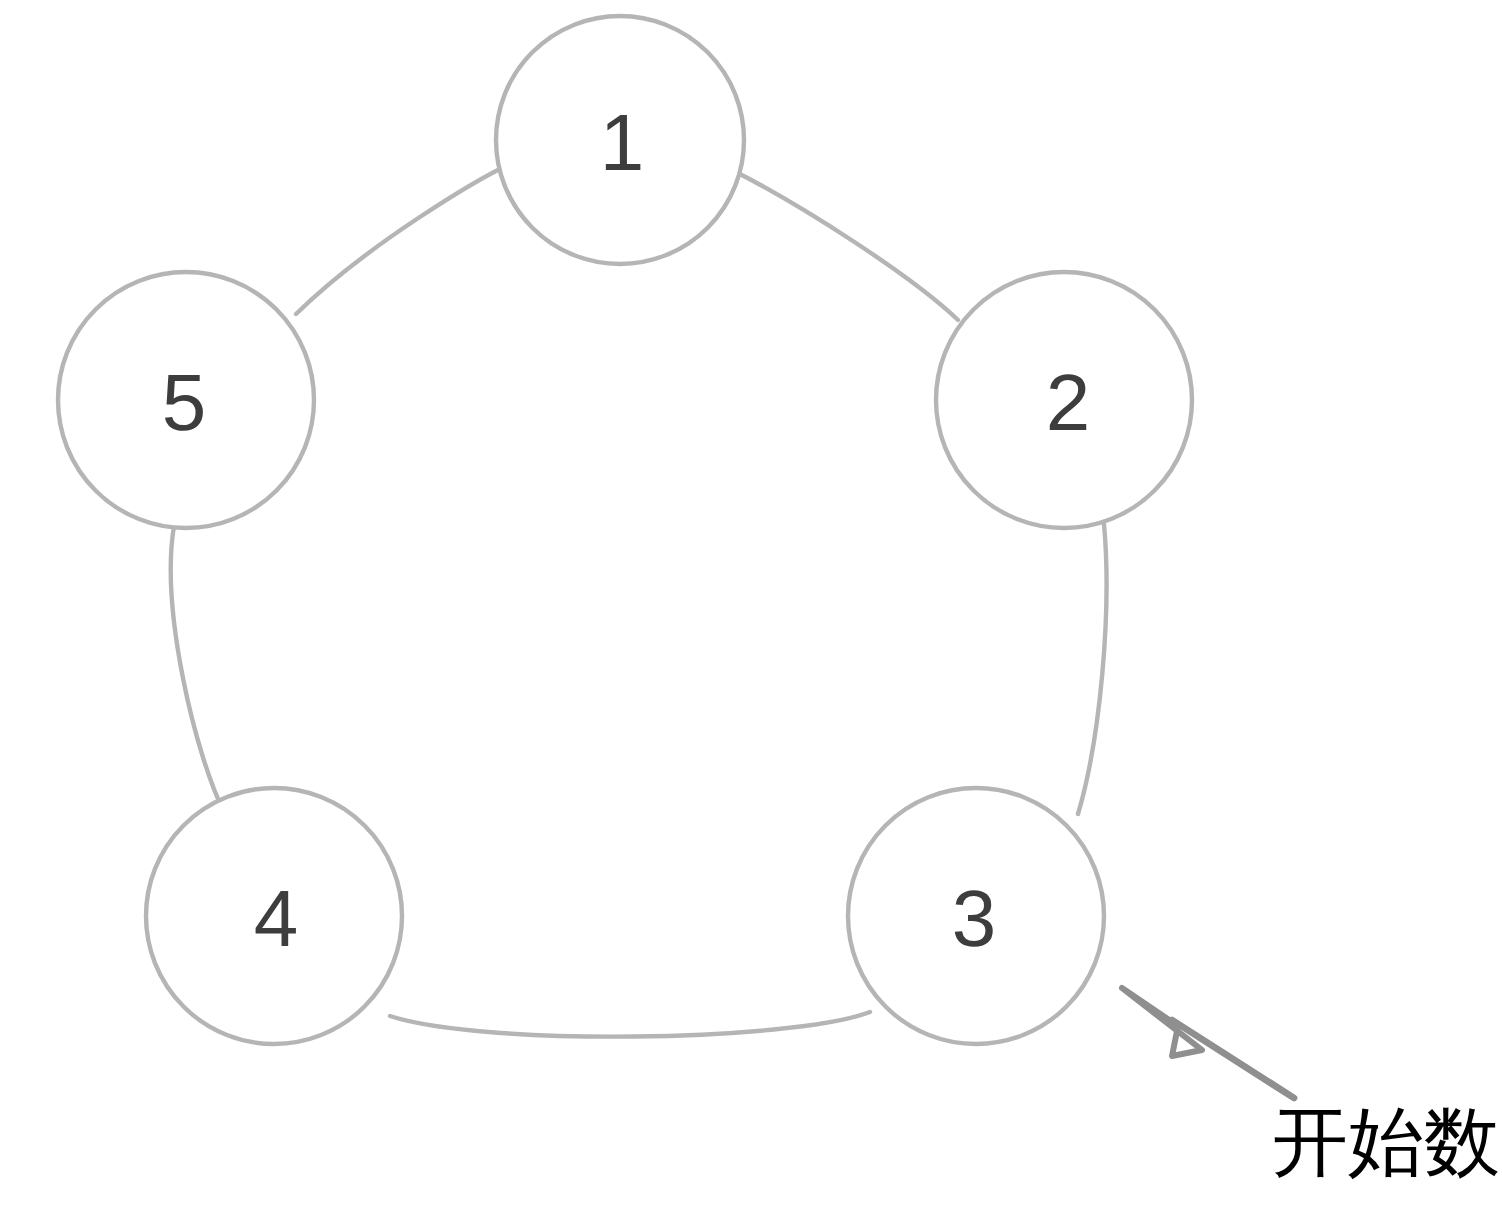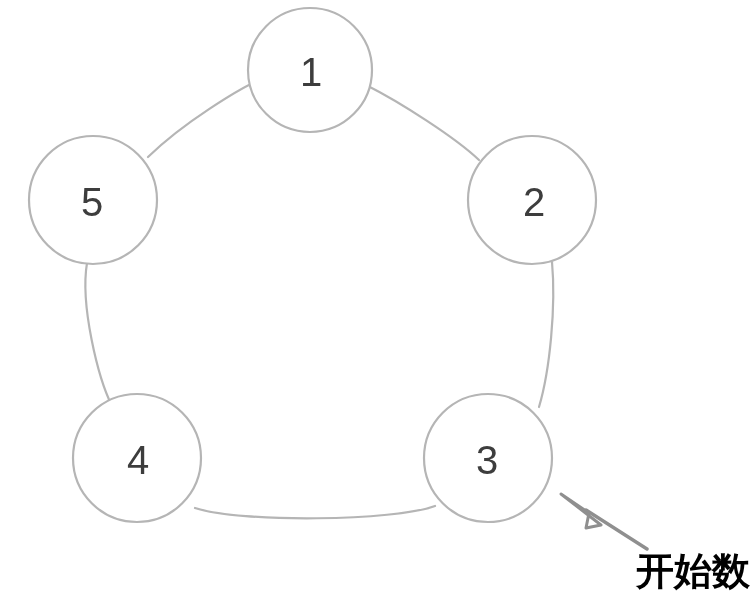--- a/index.html
+++ b/index.html
@@ -39,21 +39,21 @@
     fill: #3d3d3d;
     text-anchor: middle;
     dominant-baseline: central;
   }
   .ring-arc {
     fill: none;
   }
   .annotation-text {
     font-family: "DejaVu Sans", "Liberation Sans", sans-serif;
     font-size: 38px;
-    font-weight: 700;
+    font-weight: 400;
     fill: #4a4a4a;
     white-space: nowrap;
   }
   #annotation-label {
     position: absolute;
     left: 636px;
     top: 552px;
     line-height: 1.05;
   }
 </style>

